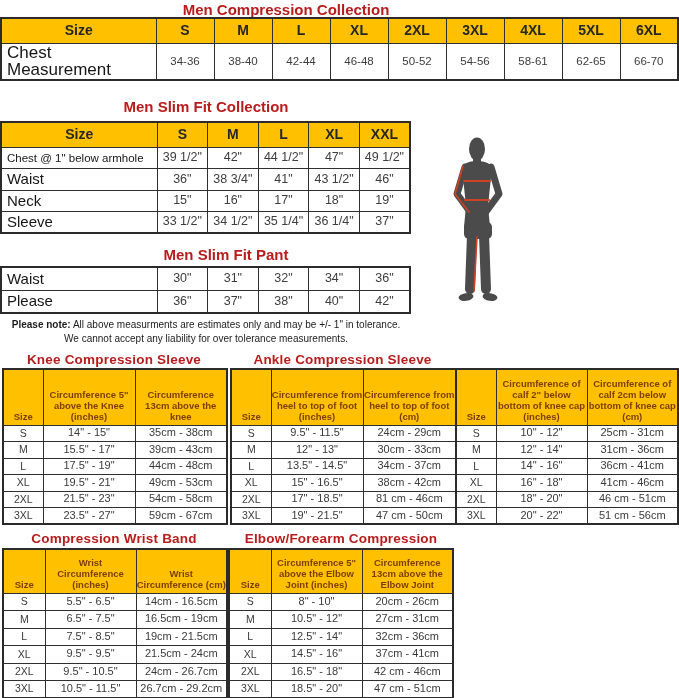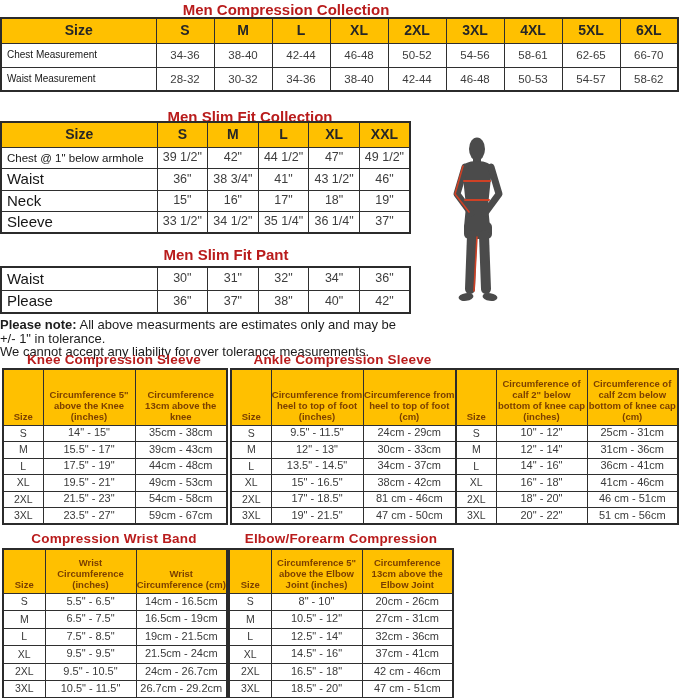--- a/index.html
+++ b/index.html
@@ -16,32 +16,32 @@
   .big-title { font-size: 15px; }
   .sm-title  { font-size: 13.5px; letter-spacing: .2px; }
 
   table { border-collapse: collapse; table-layout: fixed; position: absolute; background:#fff; }
   table { border: 2px solid #2b2b2b; }
   th, td { border: 1px solid #2f2f2f; vertical-align: middle; text-align: center; line-height: 1.05; overflow: hidden; }
 
   
   .big th { background: #FFC000; font-weight: bold; font-size: 14px; color:#262626; }
   .big td { font-size: 11.5px; color: #3d3d3d; }
-  .big td:first-child { text-align: left; padding-left: 5px; font-size: 10px; color: #161616; }
+  .big td:first-child { text-align: left; padding-left: 5px; font-size: 17px; color: #161616; }
   #t1 thead tr { height: 25px; }
   #t1 tbody tr { height: 24px; }
   #t2 thead tr { height: 25px; }
   #t2 tbody tr { height: 21.5px; }
   #t2 td, #t3 td { font-size: 12.5px; }
   #t2 td:first-child, #t3 td:first-child { font-size: 15px; }
   #t2 tbody tr:first-child td:first-child { font-size: 11.5px; }
   #t3 tbody tr { height: 23px; }
 
   
-  .note { position: absolute; text-align: left; font-size: 13px; line-height: 13.5px; color:#1c1c1c; }
+  .note { position: absolute; text-align: center; font-size: 10px; line-height: 13.5px; color:#1c1c1c; }
   .note b { font-weight: bold; }
 
   
   .small th { background:#FFC000; font-weight: bold; font-size: 9.5px; line-height: 11px; color:#7B3F00; vertical-align: bottom; padding-bottom: 3px; }
   .small td { font-size: 11px; color: #3a3a3a; }
   .small td:first-child { font-size: 10.5px; }
   .r1 thead tr { height: 56px; }
   .r1 tbody tr { height: 16.5px; }
   .r2 thead tr { height: 44px; }
   .r2 tbody tr { height: 17.5px; }
@@ -88,36 +88,24 @@
           <td>34-36</td>
           <td>38-40</td>
           <td>42-44</td>
           <td>46-48</td>
           <td>50-52</td>
           <td>54-56</td>
           <td>58-61</td>
           <td>62-65</td>
           <td>66-70</td>
         </tr>
-        <tr>
-          <td>Waist Measurement</td>
-          <td>28-32</td>
-          <td>30-32</td>
-          <td>34-36</td>
-          <td>38-40</td>
-          <td>42-44</td>
-          <td>46-48</td>
-          <td>50-53</td>
-          <td>54-57</td>
-          <td>58-62</td>
-        </tr>
-      </tbody>
-  </table>
-
-  <div class="sec-title big-title" style="top:108px; left:0; width:412px;margin-left:44px;">Men Slim Fit Collection</div>
+      </tbody>
+  </table>
+
+  <div class="sec-title big-title" style="top:98px; left:0; width:412px;">Men Slim Fit Collection</div>
 
   <table class="big" id="t2" style="top:121px; left:0; width:411px;">
     <colgroup>
       <col style="width:156px">
         <col>
         <col>
         <col>
         <col>
         <col>
     </colgroup>

